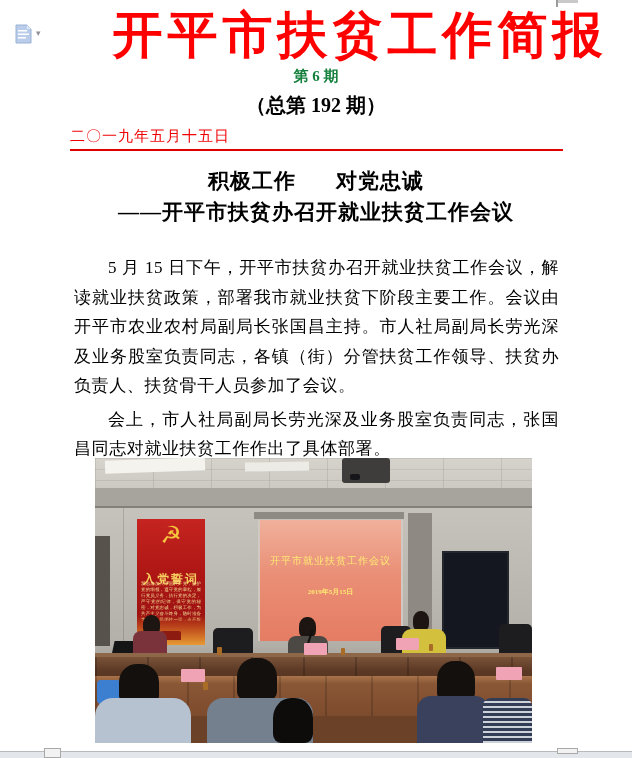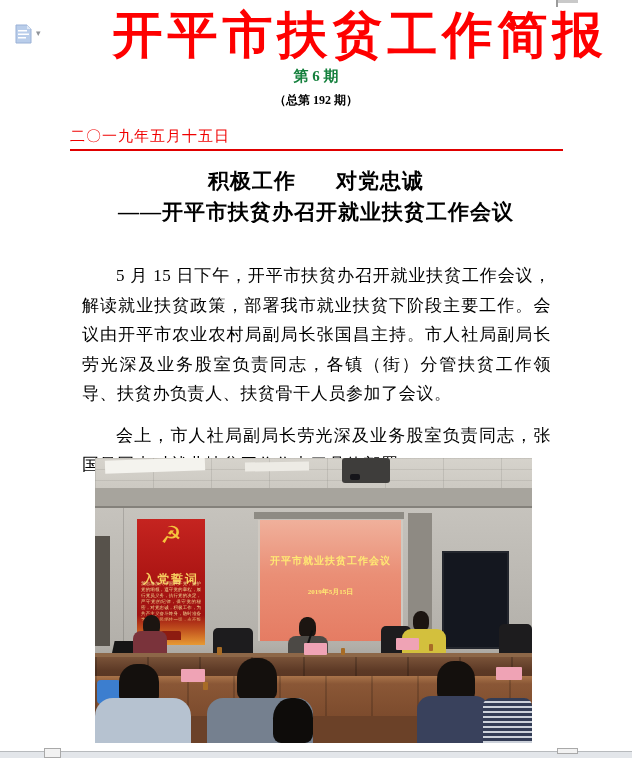--- a/index.html
+++ b/index.html
@@ -21,40 +21,40 @@
   
   .margin-icon{left:15px;top:24px;width:17px;height:20px;}
   .margin-caret{left:36px;top:28px;width:10px;height:10px;color:#8f9398;font-size:9px;line-height:10px;font-family:"DejaVu Sans",sans-serif;}
 
   
   .masthead-title{
     left:0;top:2px;width:632px;text-align:center;
     color:#fe0000;font-size:50px;font-weight:bold;letter-spacing:5px;white-space:nowrap;margin-left:44px;
   }
   .issue-line{left:0;top:67px;width:632px;text-align:center;font-size:15px;font-weight:bold;color:#15803d;}
-  .volume-line{left:0;top:92px;width:632px;text-align:center;font-size:12px;font-weight:bold;color:#000;}
+  .volume-line{left:0;top:92px;width:632px;text-align:center;font-size:20px;font-weight:bold;color:#000;}
   .pub-row{
     left:70px;top:127px;width:493px;display:flex;justify-content:space-between;
     color:#f00000;font-size:15px;letter-spacing:1px;
   }
   .publisher{border-bottom:1px solid #e80000;padding-right:42px;padding-bottom:2px;}
   .red-rule{left:70px;top:149px;width:493px;height:0;border-top:2px solid #e00000;}
 
   
   .headline1{left:0;top:167px;width:632px;text-align:center;font-size:21px;font-weight:bold;color:#000;letter-spacing:1px;}
   .headline1 .gap{display:inline-block;width:40px;}
   .headline2{left:0;top:198px;width:632px;text-align:center;font-size:21px;font-weight:bold;color:#000;letter-spacing:1px;}
 
   
   .article-body{
     left:70px;top:249px;width:493px;
     font-size:17px;line-height:29.5px;color:#000;
     text-align:justify;letter-spacing:0.6px;
   }
-  .article-body p{margin:12px;text-indent:2em;}
+  .article-body p{margin:4px;text-indent:2em;}
 
   
   .photo{left:95px;top:458px;width:437px;height:285px;overflow:hidden;background:#b7b4ae;}
   .ph{position:absolute;}
   .ph-ceiling{left:0;top:0;width:437px;height:32px;
     background:
       repeating-linear-gradient(to right, rgba(110,108,102,.18) 0 1px, transparent 1px 58px),
       repeating-linear-gradient(to bottom, rgba(110,108,102,.15) 0 1px, transparent 1px 11px),
       linear-gradient(180deg,#d6d3cc,#ccc9c2);}
   .ph-light1{left:10px;top:1px;width:100px;height:13px;background:#f4f3ee;transform:rotate(-2deg);}
@@ -75,21 +75,21 @@
   .ph-banner-oath{left:4px;top:62px;width:60px;height:40px;color:#f3dá96;color:#f3da96;font-size:4.5px;line-height:6px;text-align:justify;overflow:hidden;}
   .ph-banner-art{left:0;top:96px;width:68px;height:30px;
     background:linear-gradient(180deg,rgba(147,16,16,0) 0%,#bf4d1d 45%,#e79a33 100%);}
   .ph-banner-gate{left:24px;top:112px;width:20px;height:9px;background:#8d1b10;border-radius:2px 2px 0 0;}
 
   
   .ph-screen-rail{left:159px;top:54px;width:150px;height:7px;background:#8e8b84;}
   .ph-screen{left:163px;top:62px;width:141px;height:121px;
     background:linear-gradient(180deg,#f0b09b 0%,#ea8f76 45%,#e57c63 100%);
     border-left:2px solid #cfc9c1;border-right:2px solid #cfc9c1;}
-  .ph-slide-title{left:0;top:34px;width:100%;text-align:center;color:#ffe873;font-size:10px;font-weight:bold;letter-spacing:1px;}
+  .ph-slide-title{left:0;top:34px;width:100%;text-align:center;color:#ffe873;font-size:10px;font-weight:normal;letter-spacing:1px;}
   .ph-slide-date{left:0;top:67px;width:100%;text-align:center;color:#ffe873;font-size:7px;font-weight:bold;}
 
   
   .ph-tv{left:347px;top:93px;width:63px;height:94px;background:#14171f;border:2px solid #23262d;}
 
   
   .ph-chair{background:#1d1c1e;border-radius:5px 5px 0 0;}
   .ph-chair1{left:118px;top:170px;width:40px;height:30px;}
   .ph-chair2{left:286px;top:168px;width:30px;height:32px;}
   .ph-chair3{left:404px;top:166px;width:33px;height:34px;}

